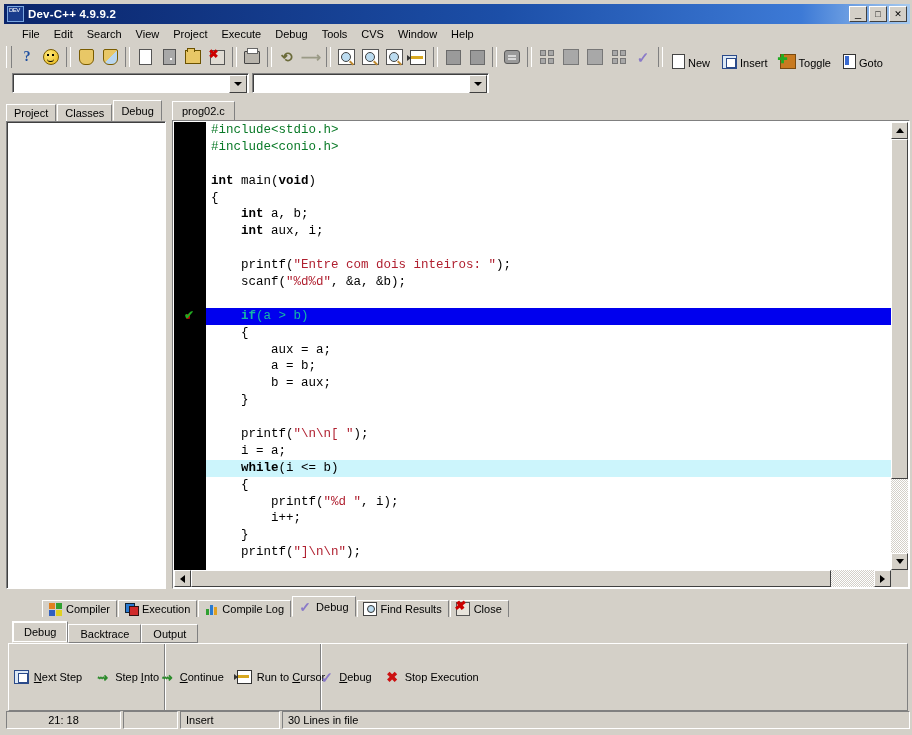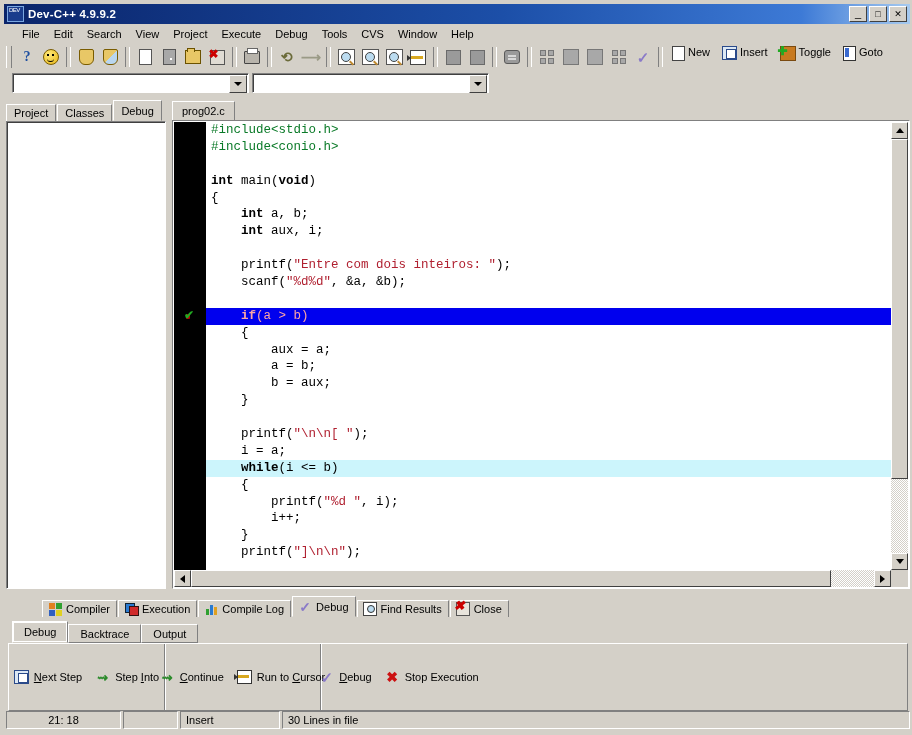--- a/index.html
+++ b/index.html
@@ -41,21 +41,21 @@
 
   
   .toolbar{position:absolute;left:2px;top:41px;width:906px;height:28px;
     background:#d4d0c8;display:flex;align-items:center;box-sizing:border-box;}
   .tb-grip{width:4px;height:22px;margin:0 3px 0 2px;flex:none;
     border-left:1px solid #fff;border-right:1px solid #808080;}
   .tb-sep{width:3px;height:20px;margin:0 3px;flex:none;
     border-left:1px solid #808080;border-right:1px solid #fff;}
   .tb-btn{width:24px;height:23px;display:flex;align-items:center;justify-content:center;
     flex:none;cursor:default;}
-  .tb-txt{height:23px;display:flex;align-items:flex-start;gap:3px;padding:0 6px;
+  .tb-txt{height:23px;display:flex;align-items:flex-end;gap:3px;padding:0 6px;
     flex:none;cursor:default;font-size:11px;}
 
   
   .ic{position:relative;display:block;}
   .ic-q{font-size:14px;font-weight:bold;color:#1e4fa0;font-family:"Liberation Serif",serif;}
   .ic-smile{width:14px;height:14px;border-radius:50%;background:radial-gradient(circle at 35% 32%,#ffe97a,#e8b615);
     border:1px solid #7a5c00;}
   .ic-smile::before{content:"";position:absolute;left:3px;top:4px;width:2px;height:2px;background:#000;
     box-shadow:5px 0 0 #000;}
   .ic-smile::after{content:"";position:absolute;left:3px;top:8px;width:7px;height:3px;
@@ -147,21 +147,21 @@
   .code{position:absolute;left:33px;top:1px;right:18px;bottom:18px;overflow:hidden;
     font-family:"Liberation Mono",monospace;font-size:12.5px;line-height:16.9px;
     white-space:pre;background:#fff;}
   .ln{position:relative;height:16.9px;padding-left:5px;box-sizing:border-box;}
   .ln.cur{background:#0000ee;color:#fff;margin-left:-33px;padding-left:38px;width:calc(100% + 33px);}
   .ln.bp{background:#ccf5fc;margin-left:-33px;padding-left:38px;width:calc(100% + 33px);}
   .kw{color:#000;font-weight:bold;}
   .pp{color:#0a7a28;font-weight:normal;}
   .str{color:#b02030;}
   .pl{color:#000;}
-  .ln.cur .kw,.ln.cur .pl{color:#fca5a5;font-family:Liberation Mono, monospace;}
+  .ln.cur .kw,.ln.cur .pl{color:#14b8a6;font-family:Liberation Mono, monospace;}
 
   
   .vsb{position:absolute;right:1px;top:1px;width:17px;bottom:18px;background:#fff;}
   .hsb{position:absolute;left:1px;right:18px;bottom:1px;height:17px;background:#fff;}
   .sb-track{position:absolute;inset:0;background:repeating-conic-gradient(#d4d0c8 0% 25%,#fff 0% 50%) 0 0/2px 2px;}
   .sb-btn{position:absolute;background:#d4d0c8;
     border-top:1px solid #fff;border-left:1px solid #fff;
     border-right:1px solid #404040;border-bottom:1px solid #404040;
     display:flex;align-items:center;justify-content:center;box-sizing:border-box;}
   .sb-thumb{position:absolute;background:#d4d0c8;

